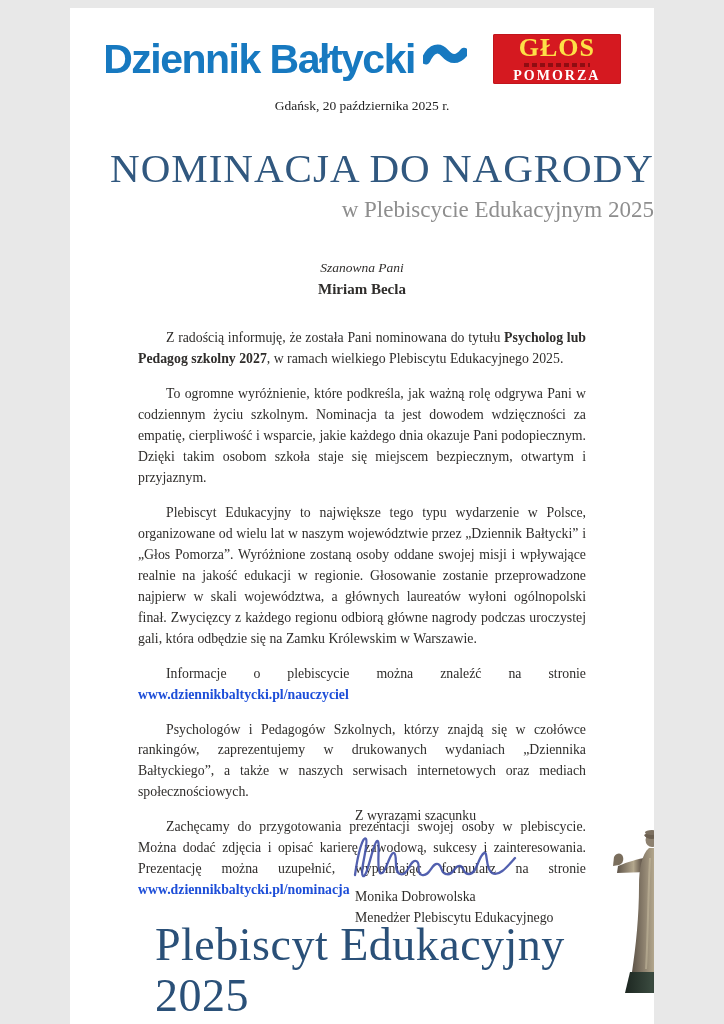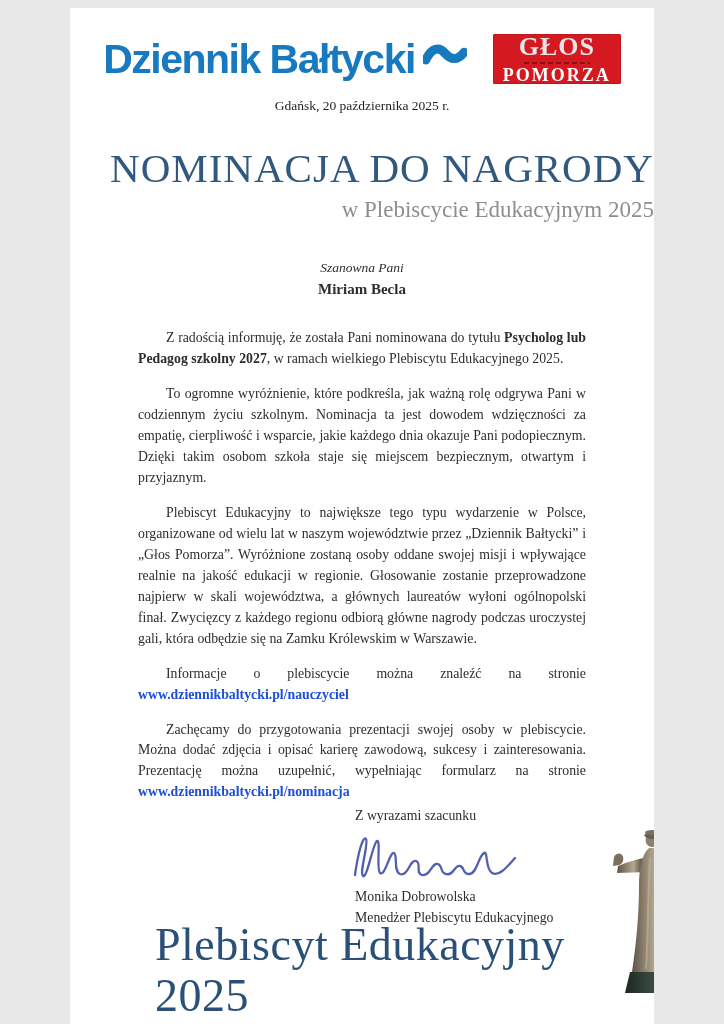--- a/index.html
+++ b/index.html
@@ -13,24 +13,24 @@
   .dz-logo{display:flex;align-items:center;gap:8px;}
   .dz-text{
     font-family:"Liberation Sans","DejaVu Sans",sans-serif;font-weight:900;
     font-size:41px;letter-spacing:-1.5px;color:#1779c0;line-height:1;
   }
   .glos-box{
     width:128px;height:50px;background:#d51920;border-radius:2px;
     display:flex;flex-direction:column;align-items:center;justify-content:center;gap:1px;
     box-shadow:0 0 0 1px #c1151c inset;
   }
-  .glos-top{font-family:"Liberation Serif",serif;font-weight:700;font-size:26px;line-height:1;color:#e5e5e5;letter-spacing:1px;}
+  .glos-top{font-family:"Liberation Serif",serif;font-weight:700;font-size:26px;line-height:1;color:#fde047;letter-spacing:1px;}
   .glos-strip{width:66px;height:4px;margin:1px 0;
     background:repeating-linear-gradient(90deg,#8f0d12 0 5px,transparent 5px 8px);}
-  .glos-bottom{font-family:"Liberation Serif",serif;font-weight:700;font-size:18px;line-height:1;color:#ffffff;letter-spacing:2px;}
+  .glos-bottom{font-family:"Liberation Serif",serif;font-weight:700;font-size:14px;line-height:1;color:#ffffff;letter-spacing:2px;}
   
   .dateline{position:absolute;top:90px;left:0;right:0;text-align:center;font-size:13.5px;color:#1f1f1f;}
   .main-title{
     position:absolute;top:138px;left:0;right:0;text-align:center;
     font-size:41px;letter-spacing:1px;color:#31587f;font-weight:400;line-height:1.1;padding-left:40px;
   }
   .sub-title{
     position:absolute;top:189px;left:0;right:0;text-align:right;
     font-size:23px;color:#8e8e8e;font-weight:400;line-height:1.1;
   }
@@ -84,20 +84,21 @@
 
   <div class="body">
     <p><span>Z radością informuję, że została Pani nominowana do tytułu </span><b>Psycholog lub Pedagog szkolny 2027</b><span>, w ramach wielkiego Plebiscytu Edukacyjnego 2025.</span></p>
 
     <p>To ogromne wyróżnienie, które podkreśla, jak ważną rolę odgrywa Pani w codziennym życiu szkolnym. Nominacja ta jest dowodem wdzięczności za empatię, cierpliwość i wsparcie, jakie każdego dnia okazuje Pani podopiecznym. Dzięki takim osobom szkoła staje się miejscem bezpiecznym, otwartym i przyjaznym.</p>
 
     <p>Plebiscyt Edukacyjny to największe tego typu wydarzenie w Polsce, organizowane od wielu lat w naszym województwie przez „Dziennik Bałtycki” i „Głos Pomorza”. Wyróżnione zostaną osoby oddane swojej misji i wpływające realnie na jakość edukacji w regionie. Głosowanie zostanie przeprowadzone najpierw w skali województwa, a głównych laureatów wyłoni ogólnopolski finał. Zwycięzcy z każdego regionu odbiorą główne nagrody podczas uroczystej gali, która odbędzie się na Zamku Królewskim w Warszawie.</p>
 
     <p><span>Informacje o plebiscycie można znaleźć na stronie </span><a class="doclink">www.dziennikbaltycki.pl/nauczyciel</a></p>
 
+    <p>Psychologów i Pedagogów Szkolnych, którzy znajdą się w czołówce rankingów, zaprezentujemy w drukowanych wydaniach „Dziennika Bałtyckiego”, a także w naszych serwisach internetowych oraz mediach społecznościowych.</p>
 
     <p><span>Zachęcamy do przygotowania prezentacji swojej osoby w plebiscycie. Można dodać zdjęcia i opisać karierę zawodową, sukcesy i zainteresowania. Prezentację można uzupełnić, wypełniając formularz na stronie </span><a class="doclink">www.dziennikbaltycki.pl/nominacja</a></p>
 
   </div>
 
   <div class="sig-block">
     <div>Z wyrazami szacunku</div>
     <span class="sig-img">
       <svg width="170" height="52" viewBox="0 0 170 52" aria-hidden="true">
         <path d="M6,46 C9,24 14,6 17,10 C20,14 10,44 14,47 C18,50 24,14 28,12 C32,10 27,40 31,44 C36,48 41,22 45,24 C49,26 44,42 51,45 C59,48 61,30 67,32 C73,34 66,44 73,46 C81,48 83,33 89,35 C94,37 91,44 97,45 C105,47 105,36 111,37 C116,38 113,45 120,45 C128,45 129,28 135,24 C139,21 136,40 143,44 C150,48 158,38 166,29" stroke="#4353a8" stroke-width="2.3" fill="none" stroke-linecap="round" opacity="0.92"></path>

